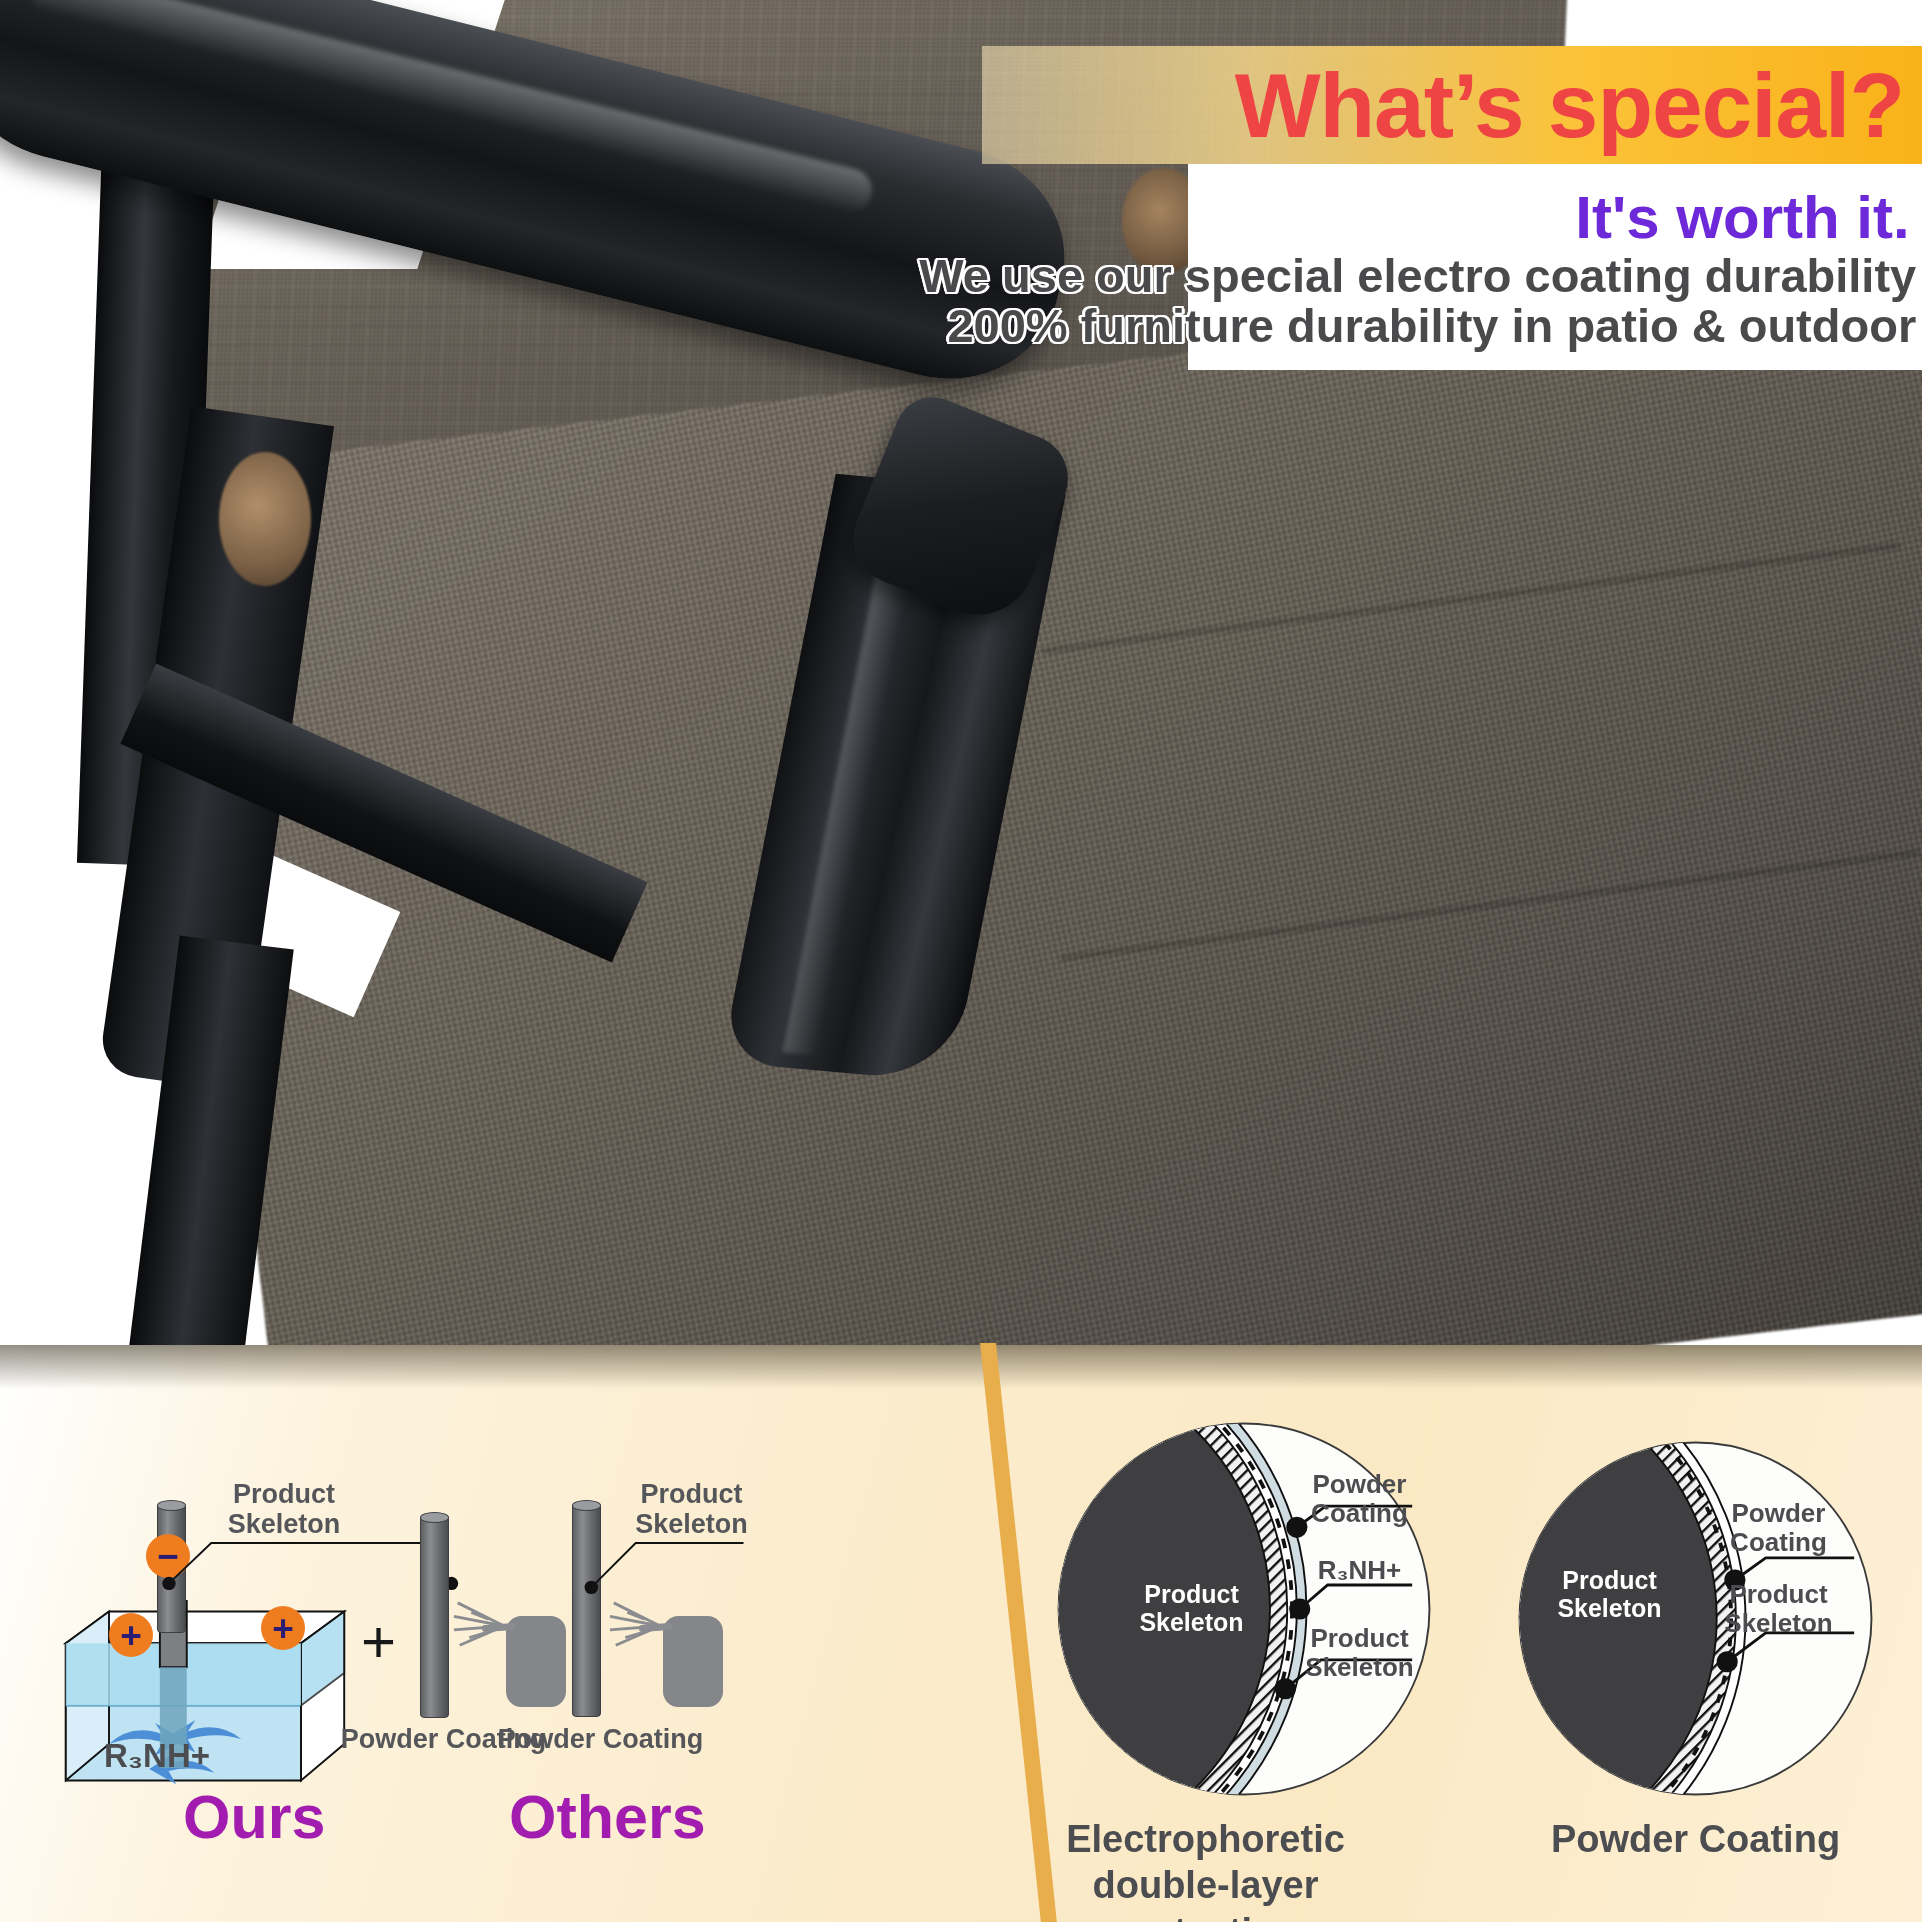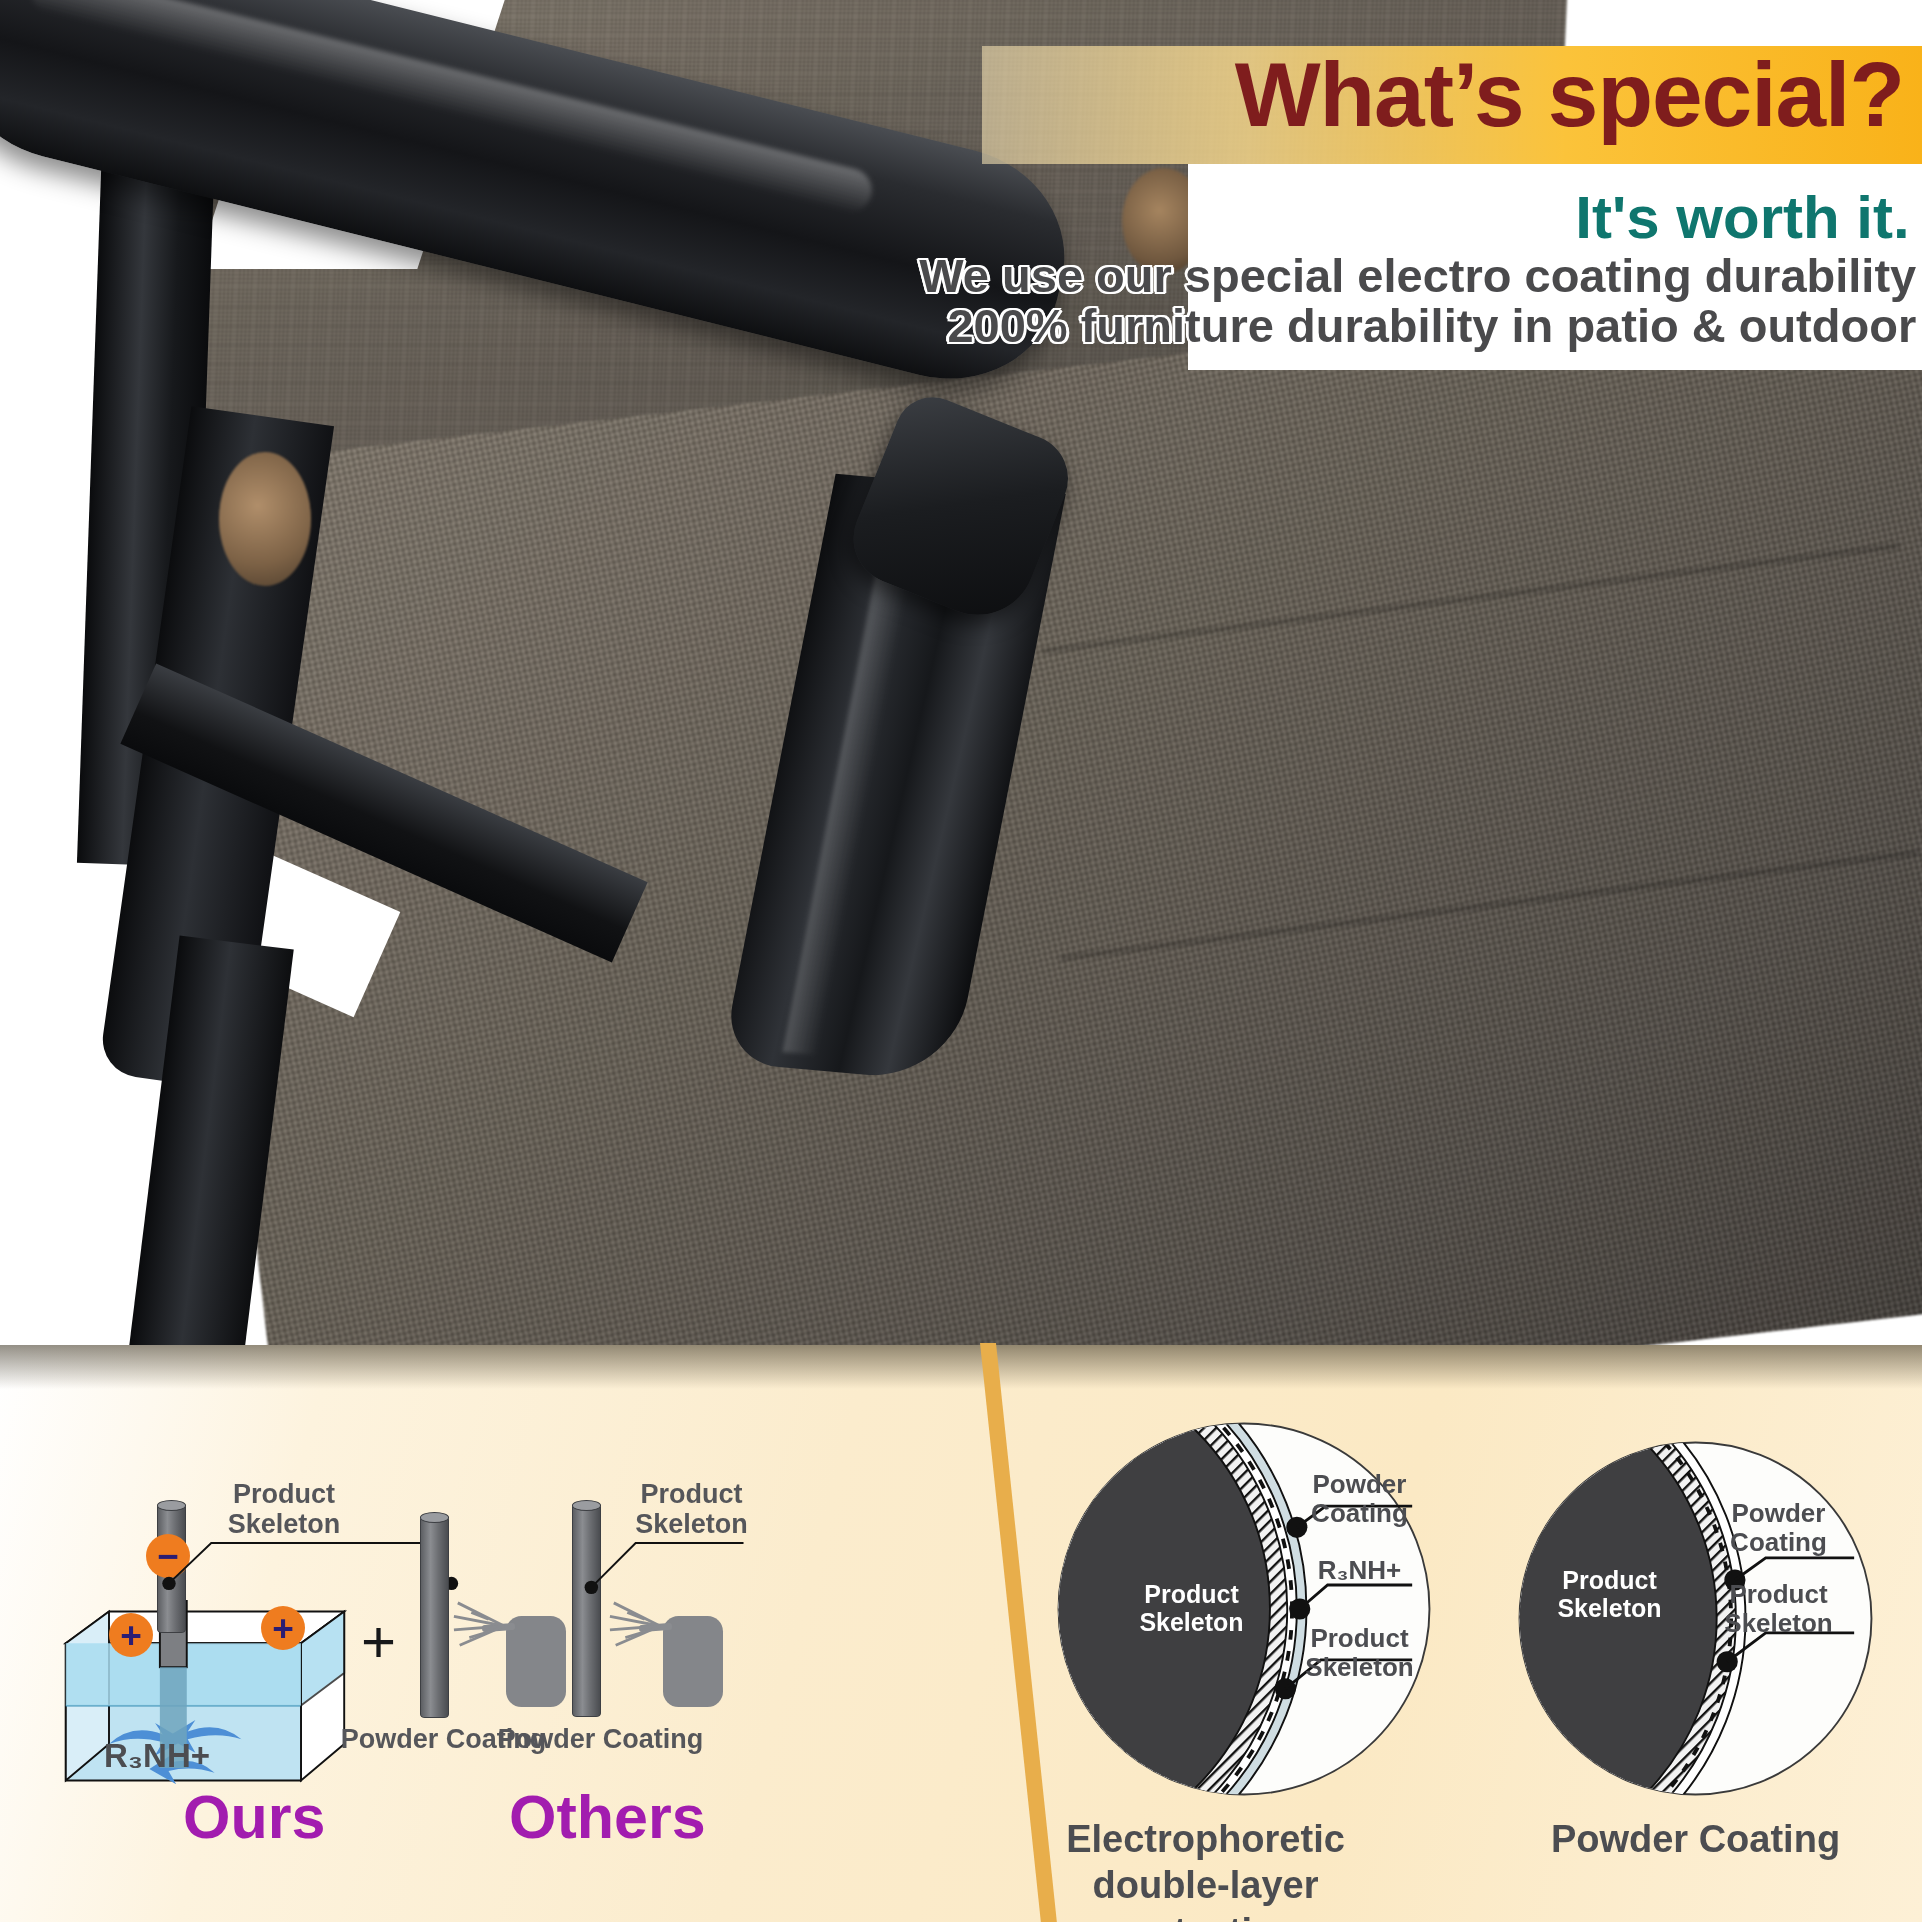--- a/index.html
+++ b/index.html
@@ -116,37 +116,37 @@
   }
   .whitegap{position:absolute;background:#fff;}
 
   
   #headline-bar{
     position:absolute;left:982px;top:46px;width:941px;height:118px;
     background:linear-gradient(90deg,rgba(255,235,186,.55) 0%,rgba(253,221,141,.80) 28%,
                #fbc33a 62%,#f9b219 100%);
   }
   #headline-text{
-    position:absolute;left:1014px;top:37px;width:909px;height:115px;
+    position:absolute;left:1014px;top:48px;width:909px;height:115px;
     display:flex;align-items:center;justify-content:flex-end;
     padding-right:19px;box-sizing:border-box;
-    font-size:91px;font-weight:bold;color:#7f1d1d;letter-spacing:-1px;
+    font-size:91px;font-weight:bold;color:#ef4444;letter-spacing:-1px;
     white-space:nowrap;
   }
 
   
   #white-right{
     position:absolute;left:1188px;top:164px;width:734px;height:206px;background:#fff;
   }
 
   #subhead{
     position:absolute;left:1153px;top:179px;width:770px;height:77px;
     display:flex;align-items:center;justify-content:flex-end;padding-right:13.4px;
     box-sizing:border-box;
-    font-size:60px;font-weight:bold;color:#0f766e;white-space:nowrap;
+    font-size:60px;font-weight:bold;color:#6d28d9;white-space:nowrap;
     text-shadow:
       -1.9px -1.9px 0 #fff, 1.9px -1.9px 0 #fff, -1.9px 1.9px 0 #fff, 1.9px 1.9px 0 #fff,
       0 2.9px 0 #fff, 2.9px 0 0 #fff, -2.9px 0 0 #fff, 0 -2.9px 0 #fff;
   }
   .bodyline{
     position:absolute;right:5.8px;
     font-size:47px;font-weight:600;color:#4a4a4c;white-space:nowrap;
     text-shadow:
       -1.9px -1.9px 0 #fff, 1.9px -1.9px 0 #fff, -1.9px 1.9px 0 #fff, 1.9px 1.9px 0 #fff,
       0 2.4px 0 #fff, 2.4px 0 0 #fff, -2.4px 0 0 #fff, 0 -2.4px 0 #fff,

